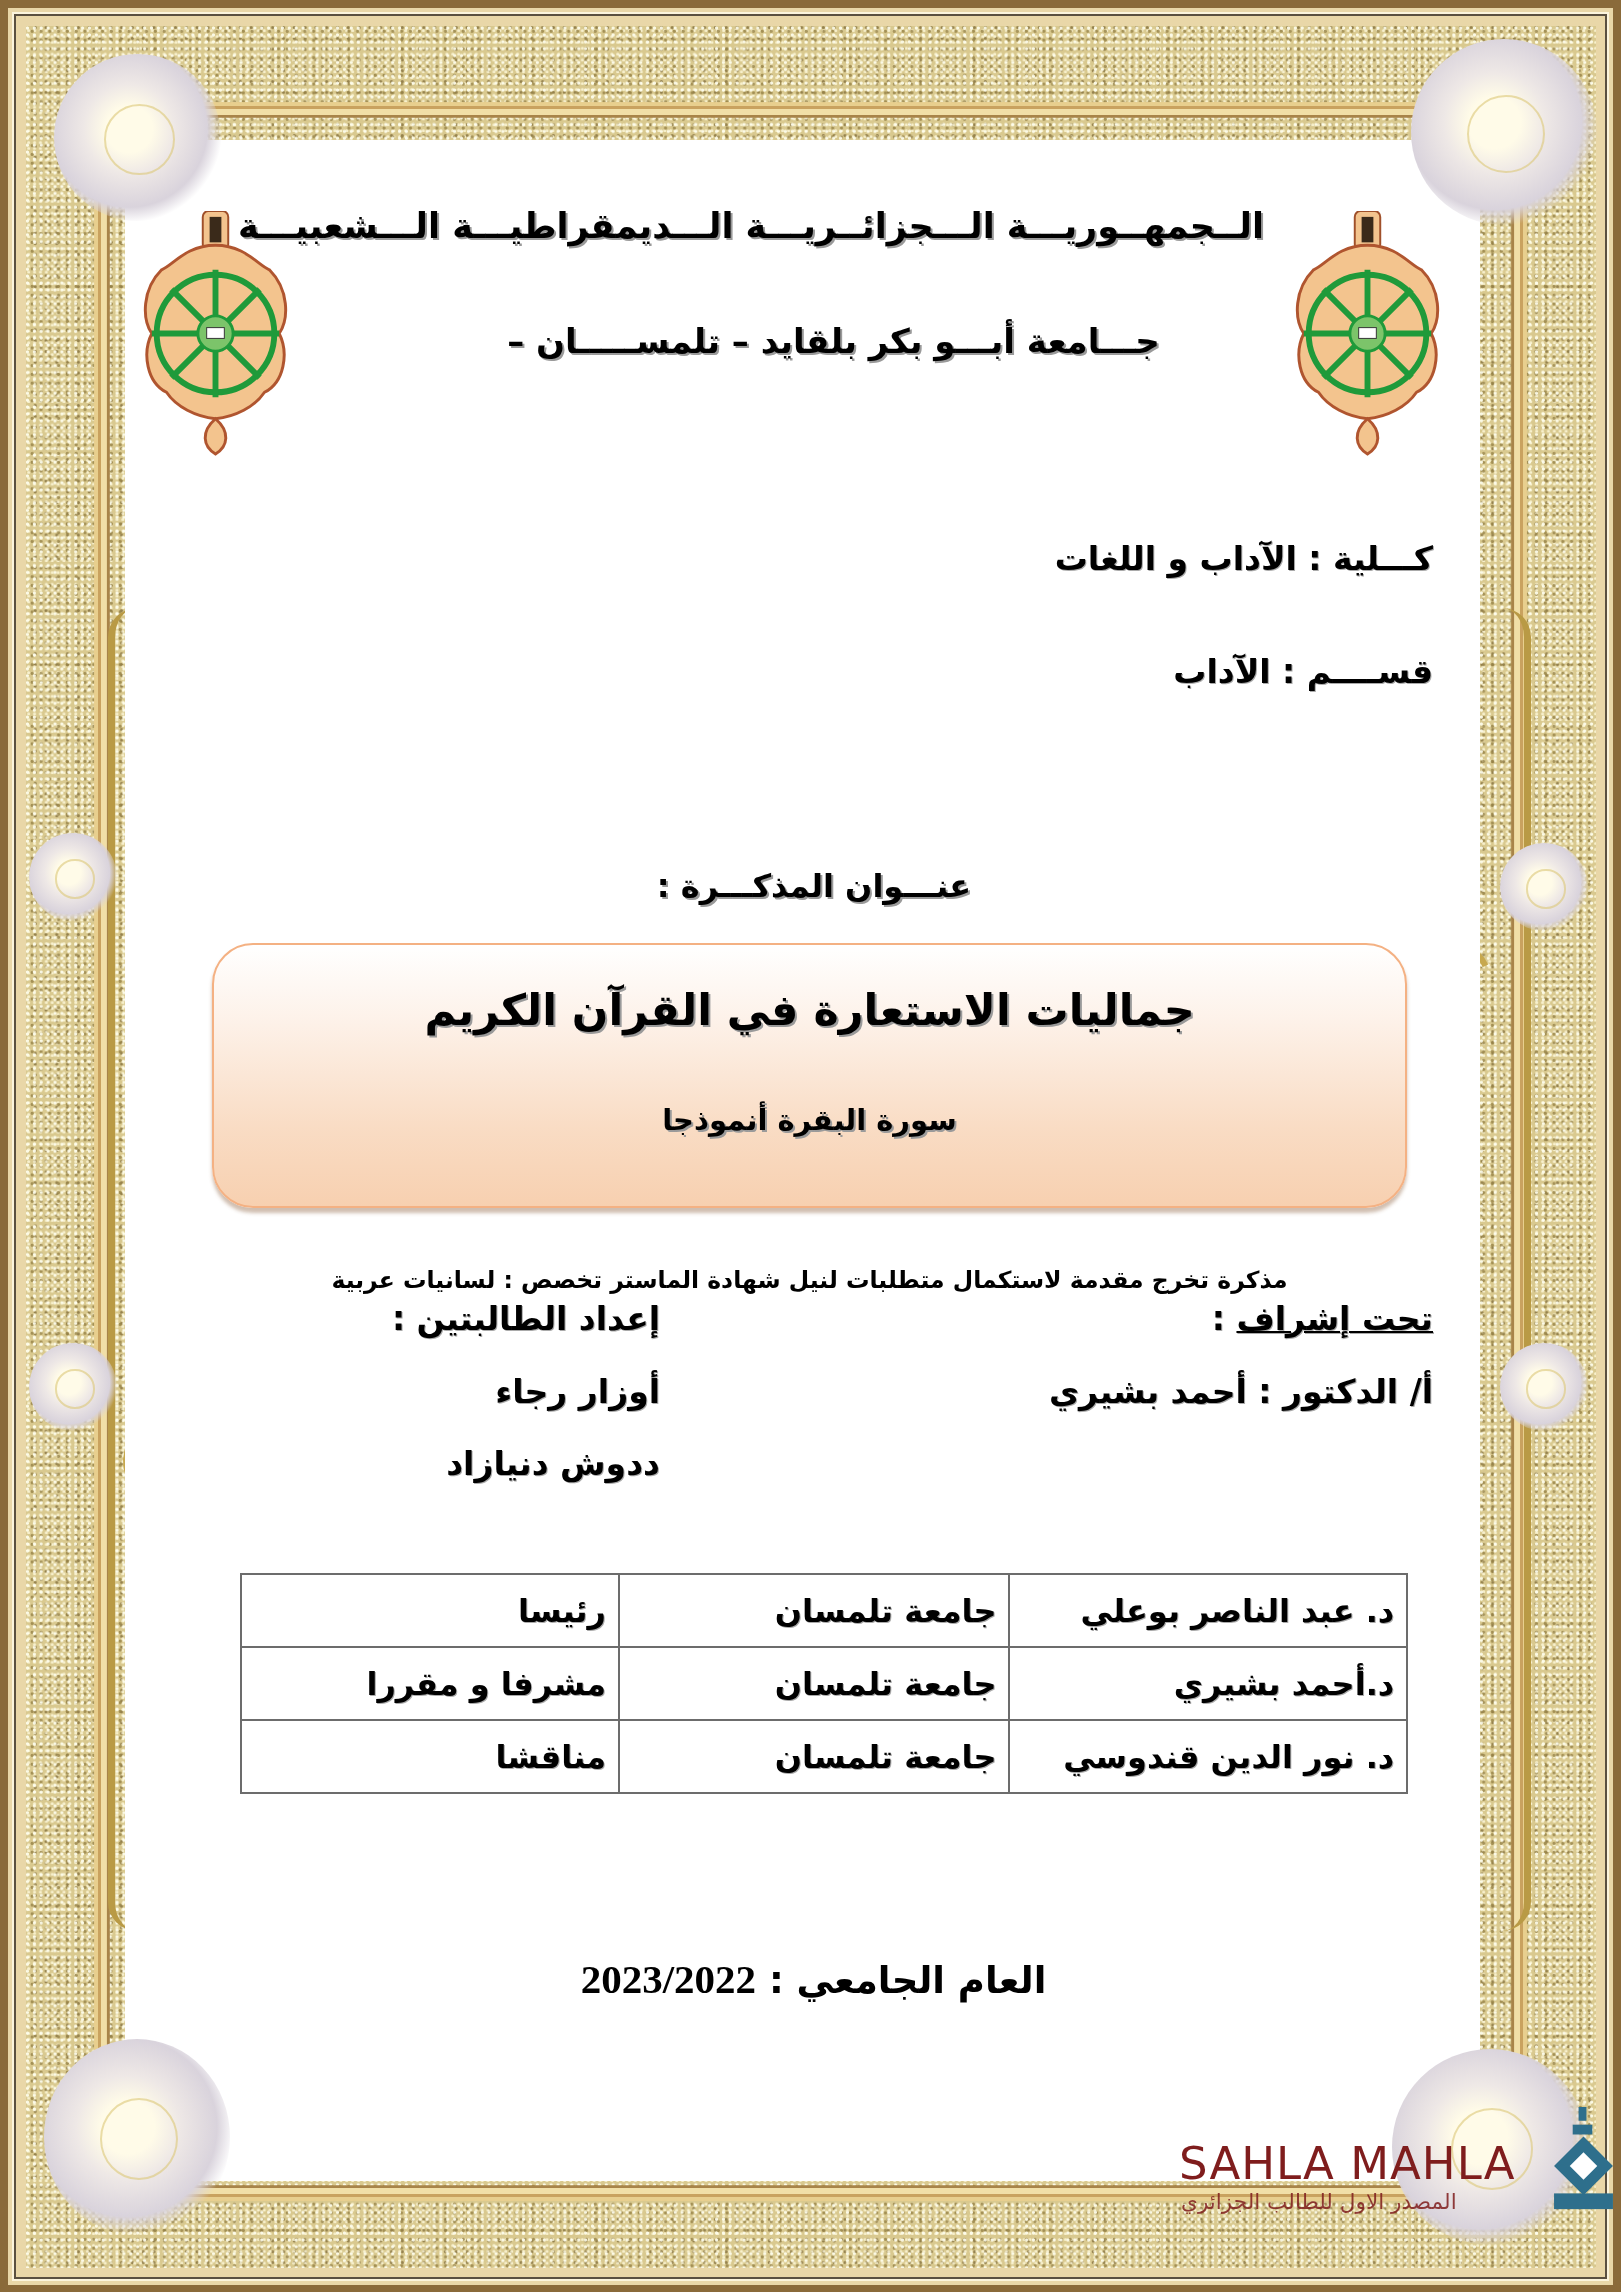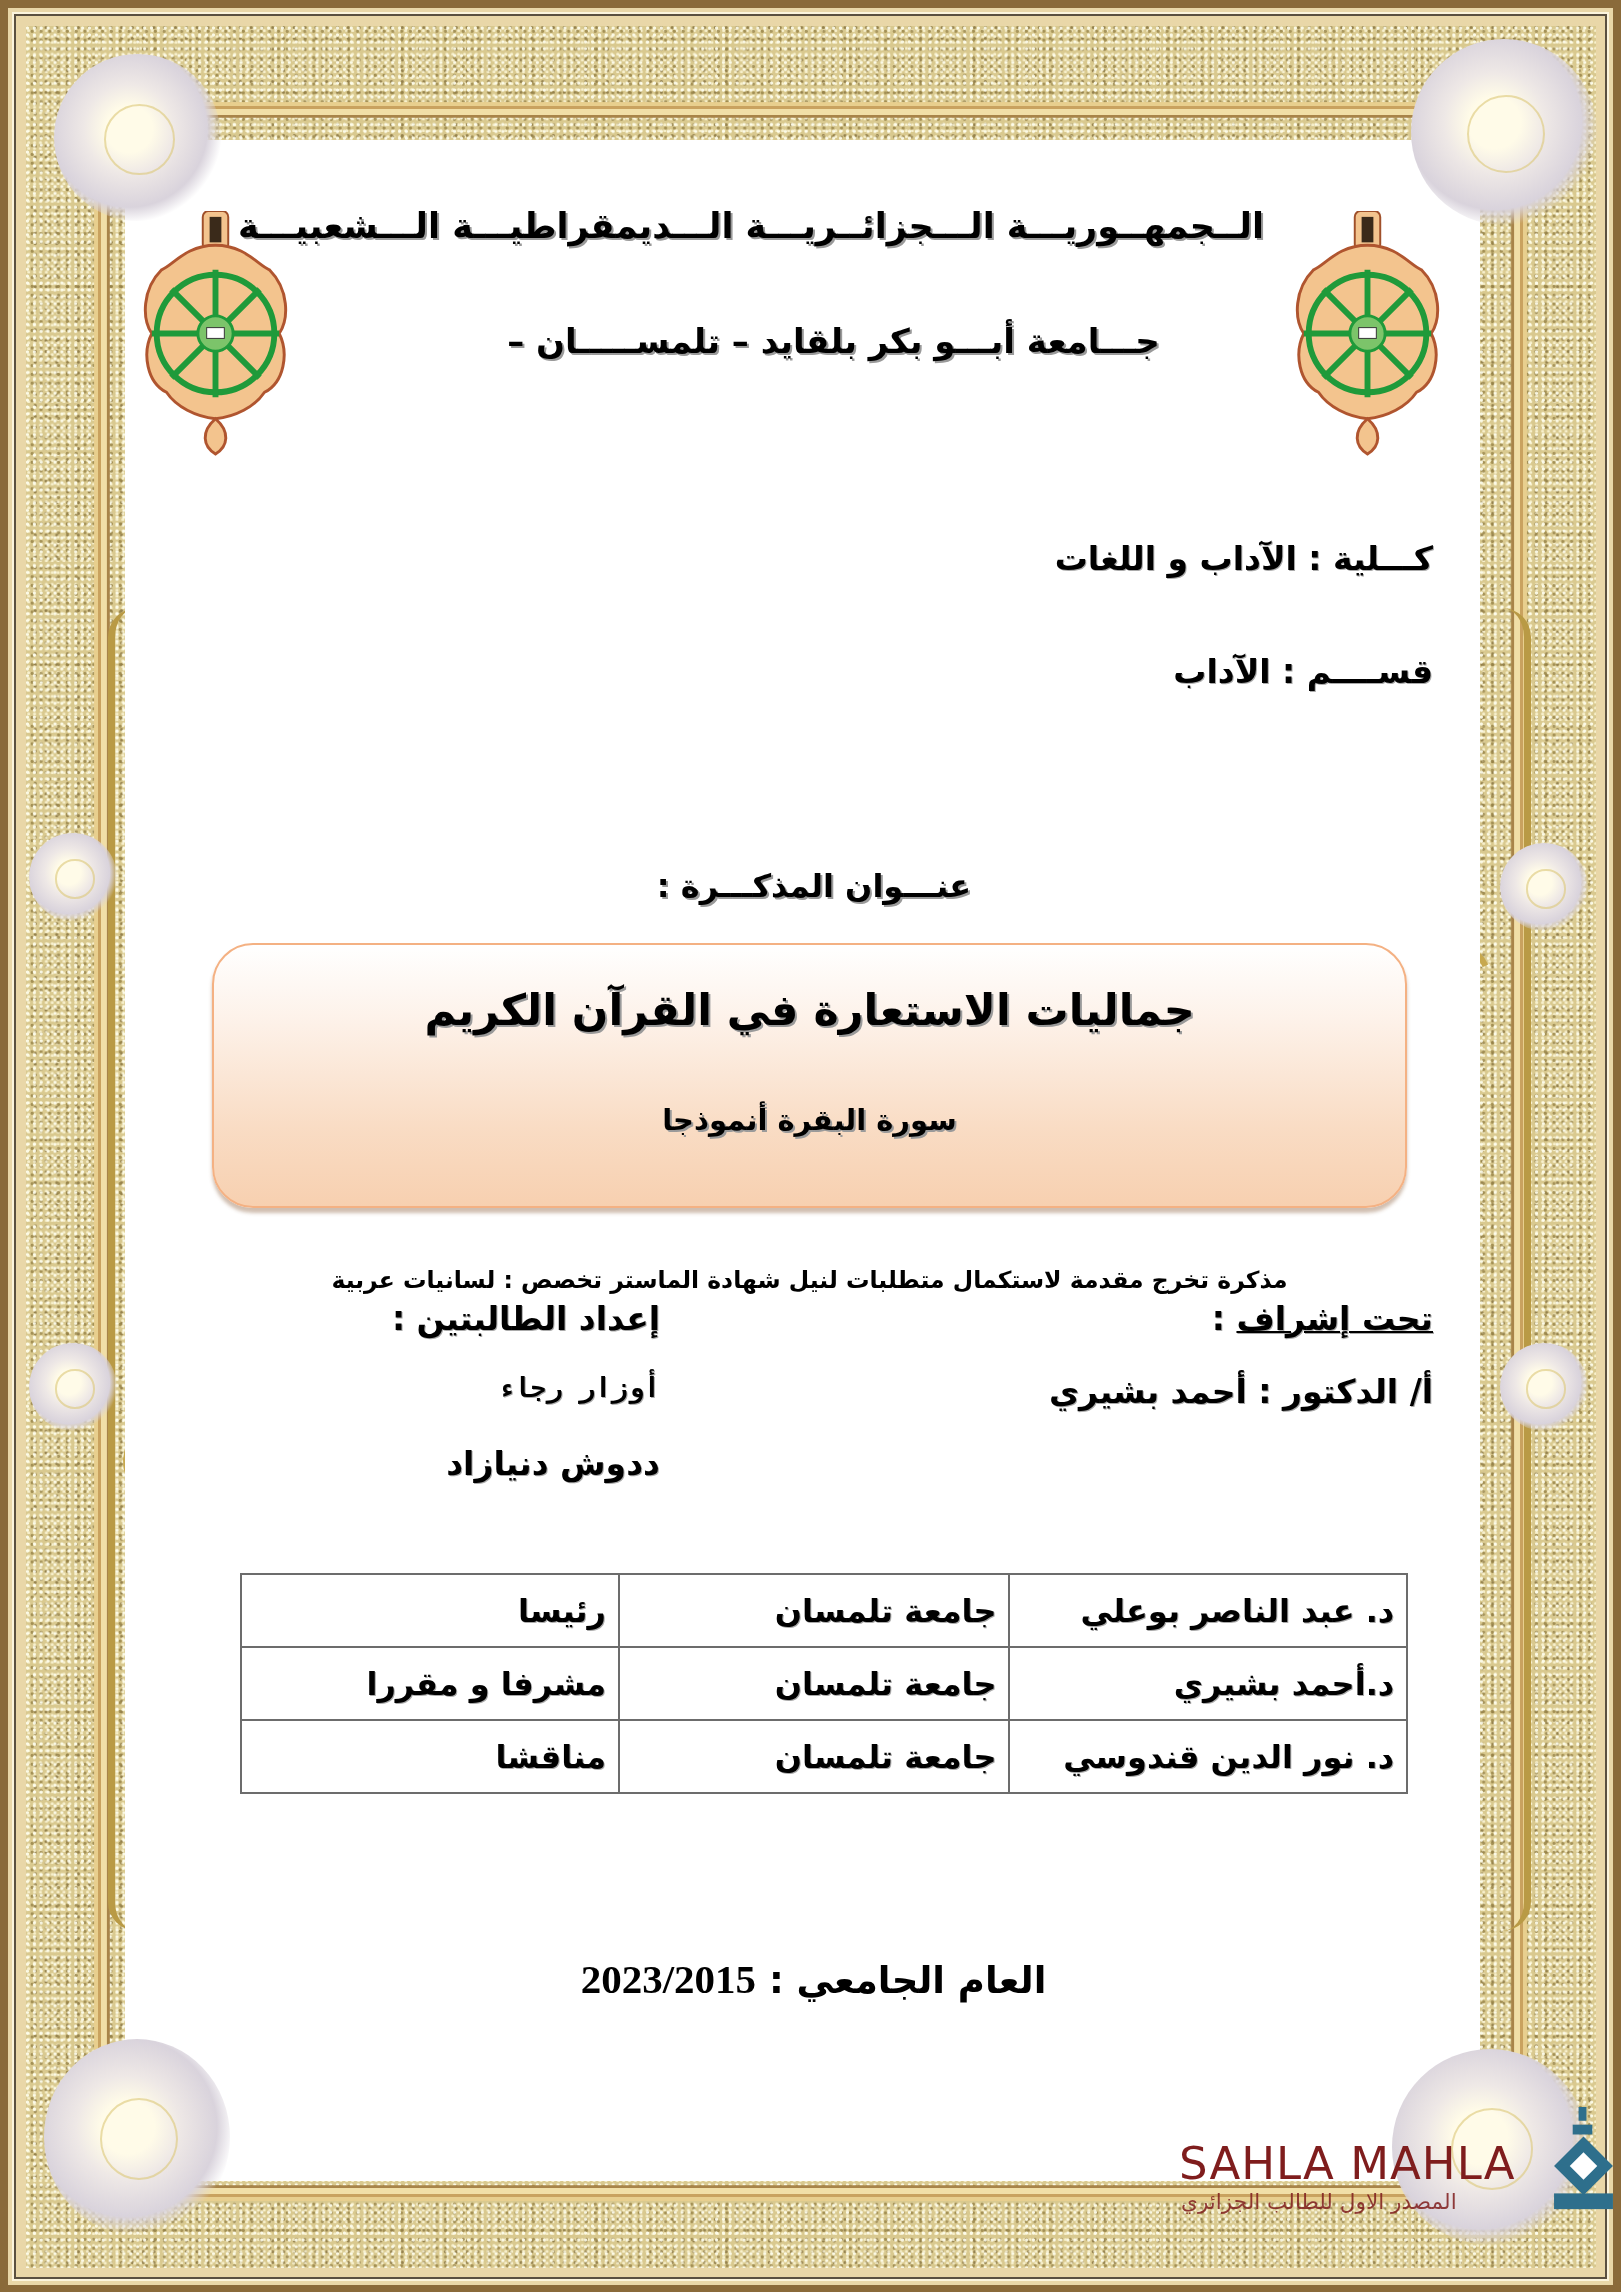--- a/index.html
+++ b/index.html
@@ -170,21 +170,21 @@
 <div class="t rtl" style="left:212px; width:1195px; top:1266px; font-size:23.5px; text-align:center;">مذكرة تخرج مقدمة لاستكمال متطلبات لنيل شهادة الماستر تخصص : لسانيات عربية</div>
 
 <div class="t rtl" style="right:188px; top:1299px; font-size:33px; text-shadow:1px 1px 0 #aaa;">
   <span class="underline">تحت إشراف</span>
   <span> </span>
   <span>:</span>
 </div>
 <div class="t rtl" style="right:188px; top:1372px; font-size:33px; text-shadow:1px 1px 0 #aaa;">أ/ الدكتور : أحمد بشيري</div>
 
 <div class="t rtl" style="right:961px; top:1299px; font-size:33px; text-shadow:1px 1px 0 #aaa;">إعداد الطالبتين :</div>
-<div class="t rtl" style="right:961px; top:1372px; font-size:27px; text-shadow:1px 1px 0 #aaa;font-family:Liberation Mono, monospace;">أوزار رجاء</div>
+<div class="t rtl" style="right:961px; top:1372px; font-size:33px; text-shadow:1px 1px 0 #aaa;">أوزار رجاء</div>
 <div class="t rtl" style="right:961px; top:1444px; font-size:33px; text-shadow:1px 1px 0 #aaa;">ددوش دنيازاد</div>
 
 <table class="committee">
   <tbody>
   <tr>
     <td style="width:372px;">د. عبد الناصر بوعلي</td>
     <td style="width:365px;">جامعة تلمسان</td>
     <td>رئيسا</td>
   </tr>
   <tr>
@@ -196,21 +196,21 @@
     <td>د. نور الدين قندوسي</td>
     <td>جامعة تلمسان</td>
     <td>مناقشا</td>
   </tr>
 </tbody>
   </table>
 
 <div class="t rtl" style="left:549px; width:529px; top:1955px; font-size:37px; text-align:center;">
   <span>العام الجامعي :</span>
   <span> </span>
-  <span style="font-family:'Liberation Serif','DejaVu Serif',serif; font-size:41px; direction:ltr; unicode-bidi:embed;">2023/2015</span>
+  <span style="font-family:'Liberation Serif','DejaVu Serif',serif; font-size:41px; direction:ltr; unicode-bidi:embed;">2023/2022</span>
 </div>
 
 <div class="wm" style="left:1179px; top:2137px; font-size:45px; letter-spacing:1px; font-weight:500;">SAHLA MAHLA</div>
 <div class="wm rtl" style="left:1181px; top:2189px; font-size:21.6px; opacity:.85;">المصدر الاول للطالب الجزائري</div>
 <svg style="position:absolute; left:1549px; top:2107px; width:69px; height:108px;" viewBox="0 0 70 110">
   <g fill="#2e6f8c">
     <rect x="30" y="0" width="8" height="14"></rect>
     <rect x="24" y="18" width="20" height="10"></rect>
     <path d="M35 30 L65 60 L35 90 L5 60Z"></path>
     <rect x="5" y="88" width="60" height="16"></rect>

